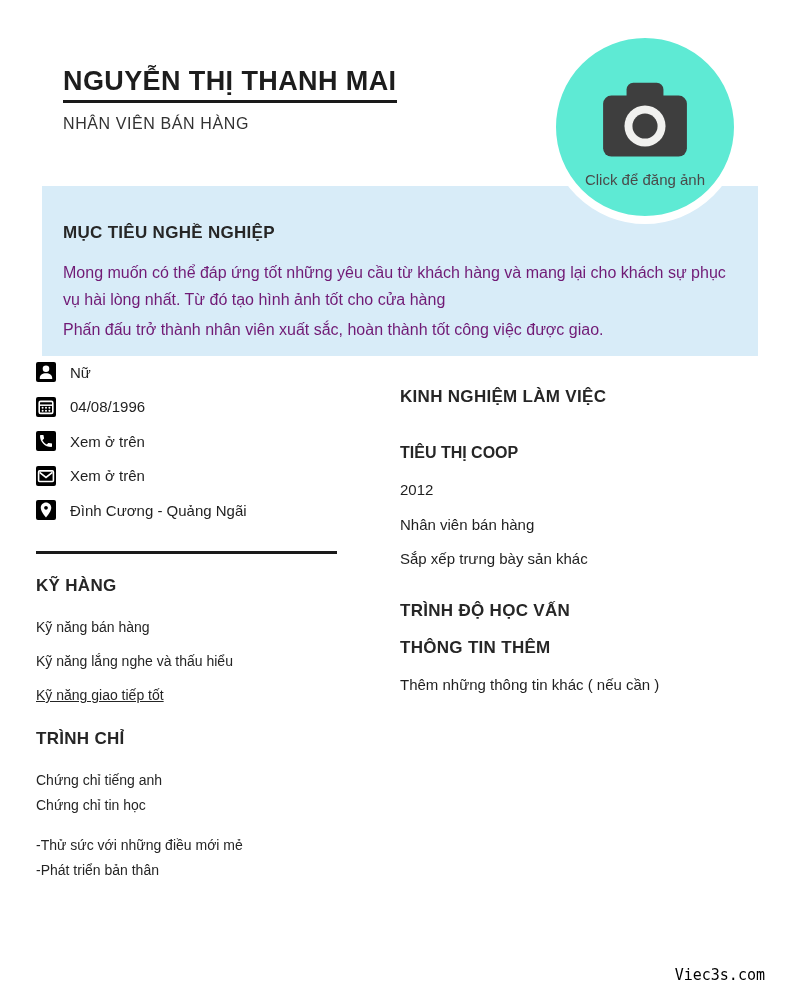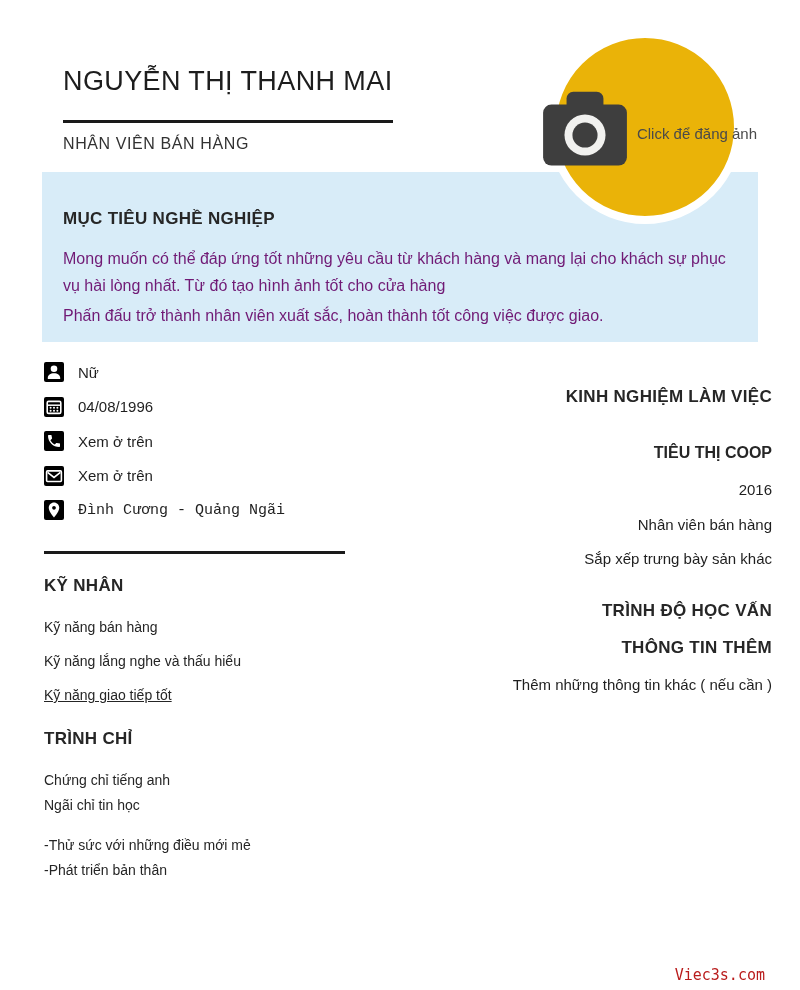--- a/index.html
+++ b/index.html
@@ -10,60 +10,60 @@
     font-family: "Liberation Sans", sans-serif;
     color: #252525;
     overflow: hidden;
   }
 
   
   .header { position: absolute; left: 63px; top: 66px; width: 470px; }
   .name {
     display: inline-block;
     font-size: 27px;
-    font-weight: 400;
+    font-weight: 700;
     letter-spacing: 0.4px;
     color: #1d1d1d;
-    padding-bottom: 23px;
+    padding-bottom: 3px;
     border-bottom: 3px solid #1a1a1a;
   }
   .job-title {
     margin-top: 12px;
     font-size: 16px;
     letter-spacing: 0.6px;
     color: #323232;
   }
 
   
   .photo {
     position: absolute;
     left: 548px; top: 30px;
     width: 194px; height: 194px;
-    background: #eab308;
+    background: #5eead4;
     border: 8px solid #ffffff;
     border-radius: 50%;
     z-index: 3;
     display: flex;
-    flex-direction: row;
+    flex-direction: column;
     align-items: center;
     justify-content: center;
     padding-top: 10px;
     cursor: pointer;
   }
   .photo-label {
     font-size: 15px;
     color: #4a4a4a;
     margin-top: 2px;
     white-space: nowrap;
   }
 
   
   .objective {
     position: absolute;
-    left: 42px; top: 172px;
+    left: 42px; top: 186px;
     width: 716px; height: 170px;
     background: #d8ecf8;
     z-index: 1;
     padding: 36px 15px 0 21px;
   }
   .objective h2 { margin-bottom: 17px; }
   .objective p {
     font-size: 16px;
     line-height: 26.5px;
     color: #701a75;
@@ -72,34 +72,34 @@
 
   h2.section-heading {
     font-size: 17px;
     font-weight: 700;
     letter-spacing: 0.3px;
     color: #262626;
     line-height: 21px;
   }
 
   
-  .col-left  { position: absolute; left: 44px;  top: 362px; width: 335px; }
-  .col-right { position: absolute; left: 400px; top: 386px; width: 372px; text-align: right; }
+  .col-left  { position: absolute; left: 36px;  top: 362px; width: 335px; }
+  .col-right { position: absolute; left: 400px; top: 386px; width: 372px; }
 
   .contact { list-style: none; }
   .contact li {
     display: flex;
     align-items: center;
     gap: 14px;
     height: 20px;
     margin-bottom: 14.5px;
     font-size: 15px;
     color: #1f1f1f;
   }
-  .contact li:last-child { margin-bottom: 0; font-family: Liberation Mono, monospace; }
+  .contact li:last-child { margin-bottom: 0; }
   .ic {
     width: 20px; height: 20px;
     flex: 0 0 20px;
     background: #000000;
     border-radius: 2px;
     display: inline-flex;
     align-items: center;
     justify-content: center;
   }
   .ic svg { width: 20px; height: 20px; display: block; }
@@ -139,21 +139,21 @@
   .col-right h2.edu-h  { margin-top: 32px; }
   .col-right h2.more-h { margin-top: 16px; }
   .more-note { font-size: 15px; line-height: 19px; margin-top: 17px; color: #1f1f1f; }
 
   
   .watermark {
     position: absolute;
     right: 35px; top: 966px;
     font-family: "DejaVu Sans Mono", monospace;
     font-size: 15px;
-    color: #b91c1c;
+    color: #000000;
   }
 </style>
 </head>
 <body>
 
 <header class="header">
   <h1 class="name">NGUYỄN THỊ THANH MAI</h1>
   <div class="job-title">NHÂN VIÊN BÁN HÀNG</div>
 </header>
 
@@ -223,43 +223,43 @@
         <svg viewBox="0 0 24 24" style="padding:1px">
             <path d="M12 2C8.13 2 5 5.13 5 9c0 5.25 7 13 7 13s7-7.75 7-13c0-3.87-3.13-7-7-7zm0 9.5c-1.38 0-2.5-1.12-2.5-2.5s1.12-2.5 2.5-2.5 2.5 1.12 2.5 2.5-1.12 2.5-2.5 2.5z" fill="#fff"></path>
           </svg>
       </span>
       <span>Đình Cương - Quảng Ngãi</span>
     </li>
   </ul>
 
   <div class="divider"></div>
 
-  <h2 class="section-heading skills-h">KỸ NHÂN</h2>
+  <h2 class="section-heading skills-h">KỸ HÀNG</h2>
   <div class="skills-list">
     <div class="skill-item">Kỹ năng bán hàng</div>
     <div class="skill-item">Kỹ năng lắng nghe và thấu hiểu</div>
     <div class="skill-item">Kỹ năng giao tiếp tốt</div>
   </div>
 
   <h2 class="section-heading certs-h">TRÌNH CHỈ</h2>
   <div class="certs-list">
     <div class="skill-item">Chứng chỉ tiếng anh</div>
-    <div class="skill-item">Ngãi chỉ tin học</div>
+    <div class="skill-item">Chứng chỉ tin học</div>
   </div>
 
   <div class="hobby-list">
     <div class="skill-item">-Thử sức với những điều mới mẻ</div>
     <div class="skill-item">-Phát triển bản thân</div>
   </div>
 </div>
 
 <div class="col-right">
   <h2 class="section-heading">KINH NGHIỆM LÀM VIỆC</h2>
   <div class="company">TIÊU THỊ COOP</div>
-  <div class="exp-line year">2016</div>
+  <div class="exp-line year">2012</div>
   <div class="exp-line">Nhân viên bán hàng</div>
   <div class="exp-line">Sắp xếp trưng bày sản khác</div>
 
   <h2 class="section-heading edu-h">TRÌNH ĐỘ HỌC VẤN</h2>
   <h2 class="section-heading more-h">THÔNG TIN THÊM</h2>
   <div class="more-note">Thêm những thông tin khác ( nếu cần )</div>
 </div>
 
 <div class="watermark">Viec3s.com</div>
 

